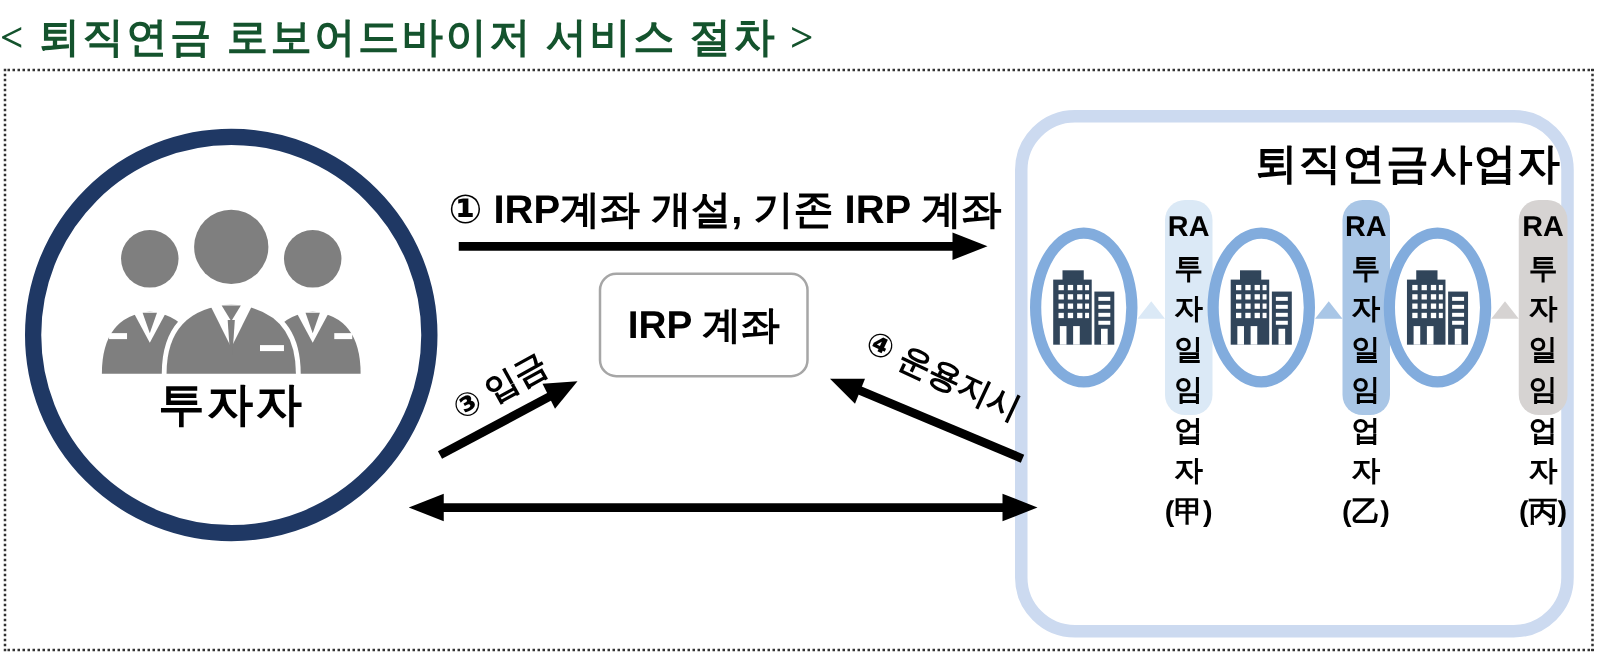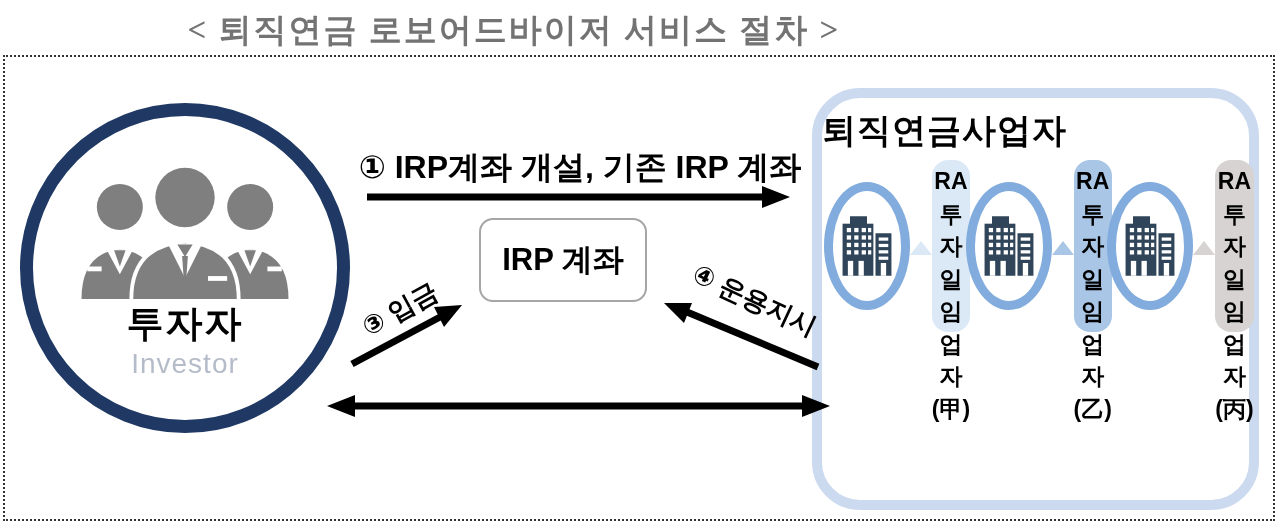--- a/index.html
+++ b/index.html
@@ -2,23 +2,23 @@
 <html><head>
 <meta charset="utf-8">
 <style>
   * { margin:0; padding:0; box-sizing:border-box; }
   html,body { background:#fff; }
   .stage {
     position:relative; width:1280px; height:528px; overflow:hidden;
     font-family:"Liberation Sans","DejaVu Sans",sans-serif; background:#fff;
   }
   .main-title {
-    position:absolute; top:8px; left:0; width:1028px; text-align:center;
+    position:absolute; top:8px; left:0; width:1028px; text-align:left;
     font-family:"Liberation Serif","DejaVu Serif",serif;
-    font-size:33px; font-weight:600; letter-spacing:2px; color:#737373;
+    font-size:33px; font-weight:600; letter-spacing:2px; color:#14532d;
   }
   .frame {
     position:absolute; left:3px; top:55px; width:1272px; height:466px;
     border:2px dotted #333; background:#fff;
   }
   
   .investor-circle {
     position:absolute; left:20px; top:103px; width:330px; height:330px;
     border:13px solid #1f3864; border-radius:50%; background:#fff;
   }
@@ -43,21 +43,21 @@
   .label-1 { left:355px; top:146px; width:450px; font-size:32px; }
   .label-2 { left:396px; top:366px; width:320px; font-size:28px; }
   .label-3 { left:345px; top:292px; width:110px; font-size:26px; transform:rotate(-29deg); }
   .label-4 { left:672px; top:283px; width:165px; font-size:26px; transform:rotate(25deg); }
   
   .provider-panel {
     position:absolute; left:812px; top:88px; width:447px; height:422px;
     border:10px solid #ccdaf0; border-radius:48px; background:#fff;
   }
   .panel-title {
-    margin-top:10px; text-align:left; font-size:34px; font-weight:bold;
+    margin-top:10px; text-align:right; font-size:34px; font-weight:bold;
     color:#000; letter-spacing:1px;
   }
   .company-row { display:flex; justify-content:space-evenly; margin-top:6px; }
   .company-col { display:flex; flex-direction:row; align-items:center; width:140px; }
   .company-circle {
     width:128px; height:128px; border:9px solid #82acdd; border-radius:50%;
     background:#fff; display:flex; align-items:center; justify-content:center;
   }
   .pointer-triangle {
     margin-top:3px; width:0; height:0;
@@ -108,21 +108,20 @@
       <circle cx="120" cy="34" r="31"></circle>
       <path d="M66,140 Q66,86 120,82 Q174,86 174,140 Z"></path>
       <polygon points="102,82 120,118 138,82" fill="#fff"></polygon>
       <polygon points="112,83 120,96 128,83"></polygon>
       <polygon points="117,95 123,95 121,124 119,124"></polygon>
       <rect x="144" y="116" width="20" height="5" fill="#fff"></rect>
     </g>
   </svg>
 
   <div class="investor-label">투자자</div>
-  <div class="investor-sublabel" style="color: rgb(181, 188, 201);">Investor</div>
 
   <div class="irp-box" style="border-color: rgb(166, 166, 166); border-radius: 14px;">IRP 계좌</div>
 
   <div class="provider-panel" style="border-color: rgb(204, 218, 240);">
     <div class="panel-title">퇴직연금사업자</div>
     <div class="company-row">
 
       <div class="company-col">
         <div class="company-circle" style="border-color: rgb(130, 172, 221);">
           <svg width="68" height="64" viewBox="0 0 64 60" fill="#31455a">

